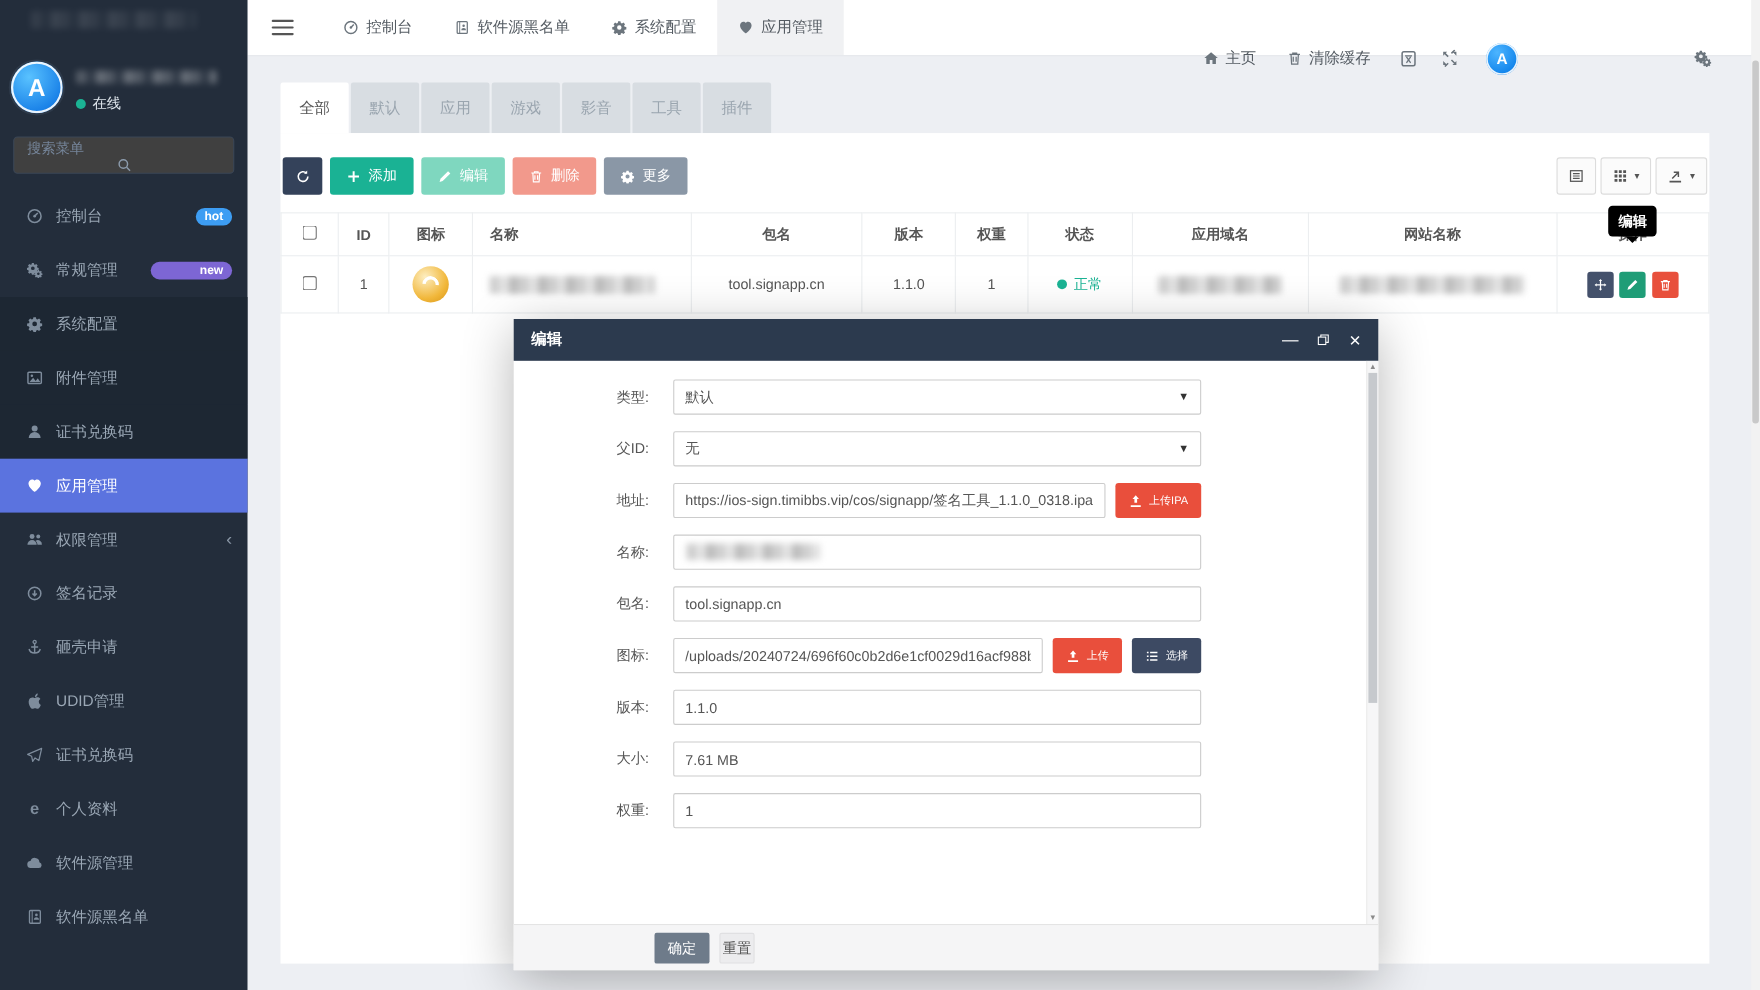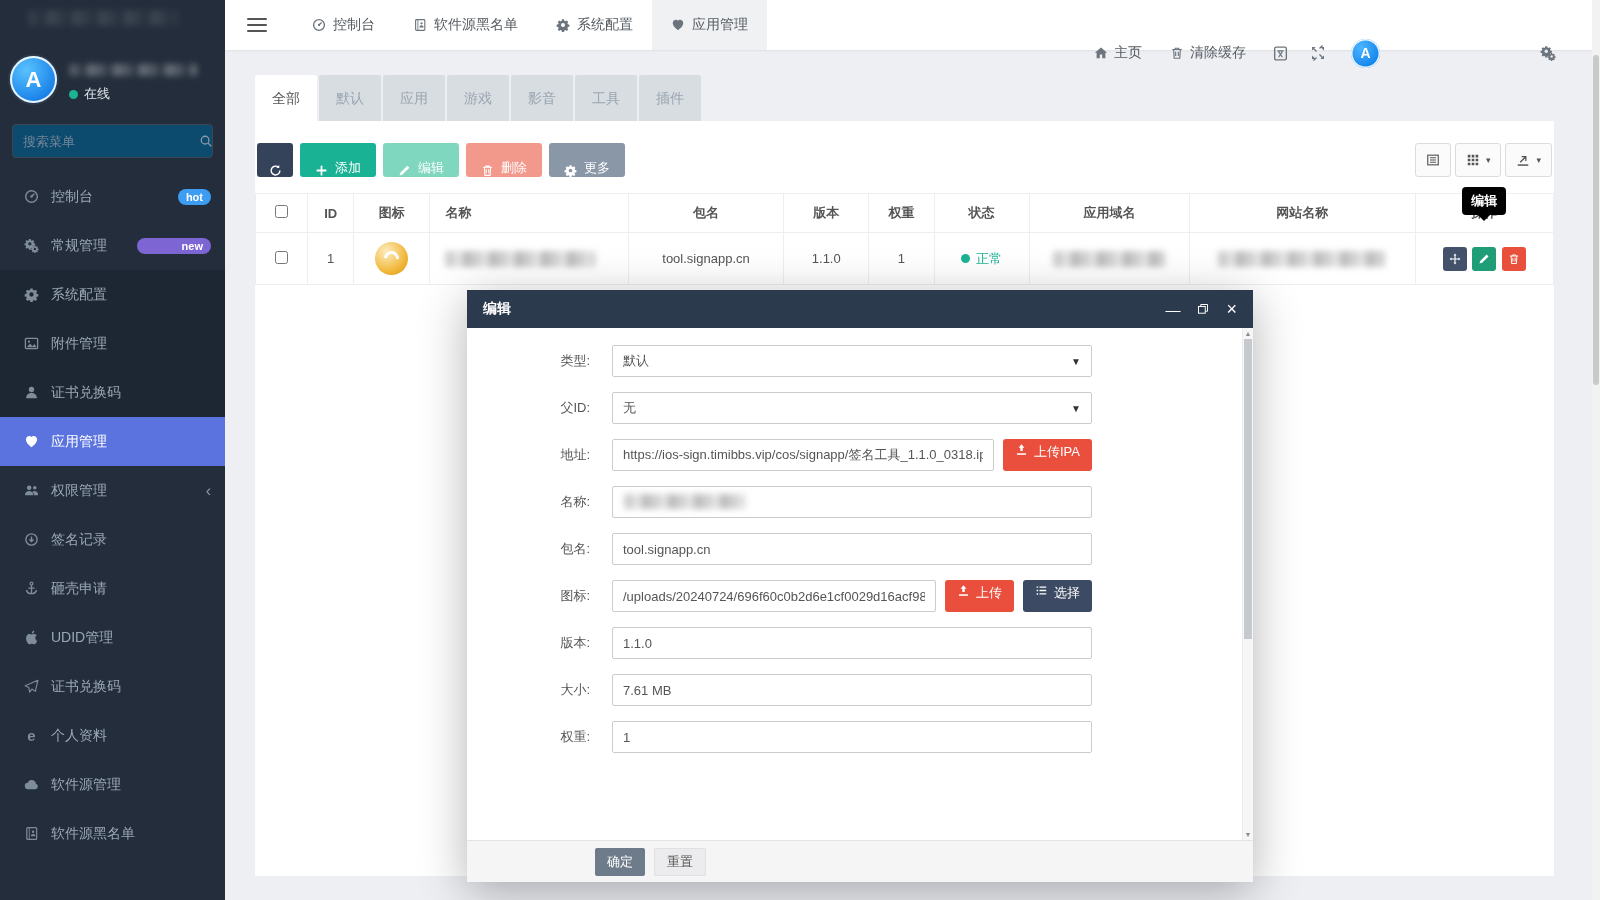--- a/index.html
+++ b/index.html
@@ -12,21 +12,21 @@
 
   
   .sidebar { position:absolute; left:0; top:0; width:225px; height:900px; background:#232d3b; z-index:5; }
   .side-watermark { position:absolute; top:10px; left:28px; width:150px; height:16px; opacity:.35; }
   .logo-row { position:absolute; top:56px; left:10px; display:flex; align-items:flex-start; }
   .logo-circle { width:47px; height:47px; border-radius:50%; background:radial-gradient(circle at 35% 30%, #59c2ff, #1a82e8 70%, #0f63c4); box-shadow:inset 0 0 0 2px rgba(255,255,255,.9), 0 0 0 2px #2e3a4a; color:#fff; font-weight:bold; font-size:22px; display:flex; align-items:center; justify-content:center; }
   .logo-meta { margin:8px 0 0 12px; }
   .logo-name-blur { width:128px; height:12px; }
   .logo-status { margin-top:9px; color:#dfe6ec; font-size:13px; display:flex; align-items:center; gap:6px; }
   .dot { width:9px; height:9px; border-radius:50%; background:#1bb394; display:inline-block; }
-  .search-box { position:absolute; top:124px; left:12px; width:201px; height:34px; background:#0c4a6e; border:1px solid #3a4656; border-radius:4px; display:flex; align-items:center; padding:0 10px; }
+  .search-box { position:absolute; top:124px; left:12px; width:201px; height:34px; background:#404040; border:1px solid #3a4656; border-radius:4px; display:flex; align-items:center; padding:0 10px;flex-direction:column; }
   .search-box input { flex:1; background:transparent; border:none; outline:none; color:#93a2b3; font-size:13px; font-family:inherit; }
   .search-box input::placeholder { color:#75859a; }
   .search-box .ic { color:#8b9aab; }
   .menu { position:absolute; top:172px; left:0; right:0; }
   .s-item { height:49px; display:flex; align-items:center; padding:0 14px 0 24px; color:#9aa7b5; cursor:pointer; }
   .s-item .ic { width:15px; height:15px; color:#7e8c9c; margin-right:12px; }
   .s-item .s-label { font-size:14px; flex:1; }
   .s-item.sub { background:#1d2733; }
   .s-item.active { background:#5b73df; color:#fff; }
   .s-item.active .ic { color:#fff; }
@@ -51,21 +51,21 @@
   .avatar { width:29px; height:29px; border-radius:50%; background:radial-gradient(circle at 35% 30%, #4db5ff, #1486ec 70%, #0f6ccc); box-shadow:inset 0 0 0 1.5px rgba(255,255,255,.9); color:#fff; font-weight:bold; font-size:14px; display:flex; align-items:center; justify-content:center; cursor:pointer; }
 
   
   .main { position:absolute; left:225px; top:50px; right:0; bottom:0; }
   .container { margin:25px 46px 0 30px; }
   .ftabs { display:flex; gap:2px; }
   .ftab { width:62px; height:46px; line-height:46px; text-align:center; font-size:14px; background:#d8dde2; color:#9aa5af; border-radius:2px 2px 0 0; cursor:pointer; }
   .ftab.active { background:#fff; color:#555; }
   .panel { background:#fff; height:755px; }
   .tbar { display:flex; align-items:center; padding:22px 2px 16px 2px; }
-  .btn { height:34px; border:none; border-radius:3px; font-size:13px; font-family:inherit; color:#fff; display:inline-flex; align-items:flex-end; gap:7px; padding:0 15px; cursor:pointer; margin-right:7px; }
+  .btn { height:34px; border:none; border-radius:3px; font-size:13px; font-family:inherit; color:#fff; display:inline-flex; align-items:center; gap:7px; padding:0 15px; cursor:pointer; margin-right:7px; }
   .btn .ic { width:13px; height:13px; }
   .btn-refresh { background:#34425a; width:36px; padding:0; justify-content:center; }
   .btn-add { background:#1ab294; }
   .btn-edit { background:#7fd7bf; }
   .btn-del { background:#f2998c; }
   .btn-more { background:#8a97a6; }
   .vbtns { margin-left:auto; display:flex; gap:4px; }
   .vbtn { height:34px; background:#fbfbfb; border:1px solid #dcdcdc; border-radius:3px; color:#555; display:inline-flex; align-items:center; justify-content:center; gap:6px; padding:0 10px; cursor:pointer; }
   .vbtn .caret { font-size:9px; color:#555; }
 
@@ -94,37 +94,37 @@
   .modal-ctrls { margin-left:auto; display:flex; align-items:center; gap:17px; color:#fff; }
   .mctrl { cursor:pointer; display:flex; align-items:center; font-size:15px; line-height:1; }
   .mctrl .ic { width:12px; height:12px; color:#fff; }
   .modal-b { position:relative; height:512px; padding:17px 24px 0 0; overflow:hidden; }
   .f-row { display:flex; align-items:center; margin-bottom:15px; }
   .f-label { width:145px; text-align:right; padding-right:22px; color:#555; flex:none; }
   .f-field { width:480px; display:flex; gap:9px; }
   .inp { height:32px; border:1px solid #ccc; border-radius:2px; padding:0 10px; font-size:13px; color:#555; font-family:inherit; width:100%; outline:none; background:#fff; }
   .sel { height:32px; border:1px solid #ccc; border-radius:2px; padding:0 10px; width:100%; display:flex; align-items:center; justify-content:space-between; cursor:pointer; background:#fff; }
   .sel .caret { font-size:10px; color:#333; }
-  .fbtn { height:32px; border:none; border-radius:3px; color:#fff; font-size:13px; font-family:inherit; display:inline-flex; justify-content:center; gap:6px; cursor:pointer; flex:none; padding:4px 12px; }
+  .fbtn { height:32px; border:none; border-radius:3px; color:#fff; font-size:10px; font-family:inherit; display:inline-flex; align-items:center; justify-content:center; gap:6px; cursor:pointer; flex:none; padding:4px 12px; }
   .fbtn .ic { width:13px; height:13px; }
   .fbtn-red { background:#e94f3c; }
   .fbtn-navy { background:#3d4a63; }
   .inp-wrap { position:relative; width:100%; }
   .inp-blur { position:absolute; left:12px; top:8px; width:122px; height:15px; }
   .ta-wrap { position:relative; width:480px; }
   .ta { width:100%; height:48px; border:1px solid #ccc; border-radius:2px; resize:none; outline:none; }
   .ta-blur1 { position:absolute; left:14px; top:8px; width:300px; height:12px; opacity:.8; }
   .ta-blur2 { position:absolute; left:14px; top:26px; width:430px; height:11px; opacity:.55; }
   .rsz { position:absolute; right:3px; bottom:3px; width:9px; height:9px; background:repeating-linear-gradient(-45deg,transparent 0 2px,#9a9a9a 2px 3px); clip-path:polygon(100% 0,100% 100%,0 100%); }
   .mscroll { position:absolute; right:0; top:0; bottom:0; width:11px; background:#f6f6f7; border-left:1px solid #ececec; }
   .mthumb { position:absolute; left:1px; right:1px; top:11px; height:300px; background:#c6c9cd; }
   .marrow { position:absolute; left:0; right:0; text-align:center; font-size:7px; color:#8a8a8a; }
   .modal-f { height:42px; border-top:1px solid #e4e4e4; background:#f5f5f6; display:flex; align-items:center; padding-left:128px; gap:9px; }
   .btn-ok { background:#6e7b8a; color:#fff; border:none; border-radius:2px; height:28px; padding:1px 12px; font-size:13px; font-family:inherit; cursor:pointer; }
-  .btn-reset { background:#ececee; color:#555; border:1px solid #e0e0e2; border-radius:2px; height:28px; padding:0 12px; font-size:13px; font-family:inherit; cursor:pointer; }
+  .btn-reset { background:#ececee; color:#555; border:1px solid #e0e0e2; border-radius:2px; height:28px; padding:0 2px; font-size:13px; font-family:inherit; cursor:pointer; }
 
   .pg-scroll { position:absolute; right:0; top:0; width:8px; height:900px; background:#f2f2f2; z-index:60; }
   .pg-thumb { position:absolute; left:1px; right:1px; top:55px; height:330px; background:#c9c9c9; border-radius:3px; }
 </style>
 </head>
 <body>
 
 <svg width="0" height="0" style="position:absolute">
   <defs>
     <path id="gear-path" fill="currentColor" fill-rule="evenodd" d="M9.2 1.5H6.8l-.4 1.8-1.2.5-1.5-1L2 4.5l1 1.5-.5 1.2-1.8.4v2.4l1.8.4.5 1.2-1 1.5 1.7 1.7 1.5-1 1.2.5.4 1.8h2.4l.4-1.8 1.2-.5 1.5 1 1.7-1.7-1-1.5.5-1.2 1.8-.4V7.6l-1.8-.4-.5-1.2 1-1.5-1.7-1.7-1.5 1-1.2-.5zM8 10.3A2.3 2.3 0 1 1 8 5.7a2.3 2.3 0 0 1 0 4.6z"></path>

